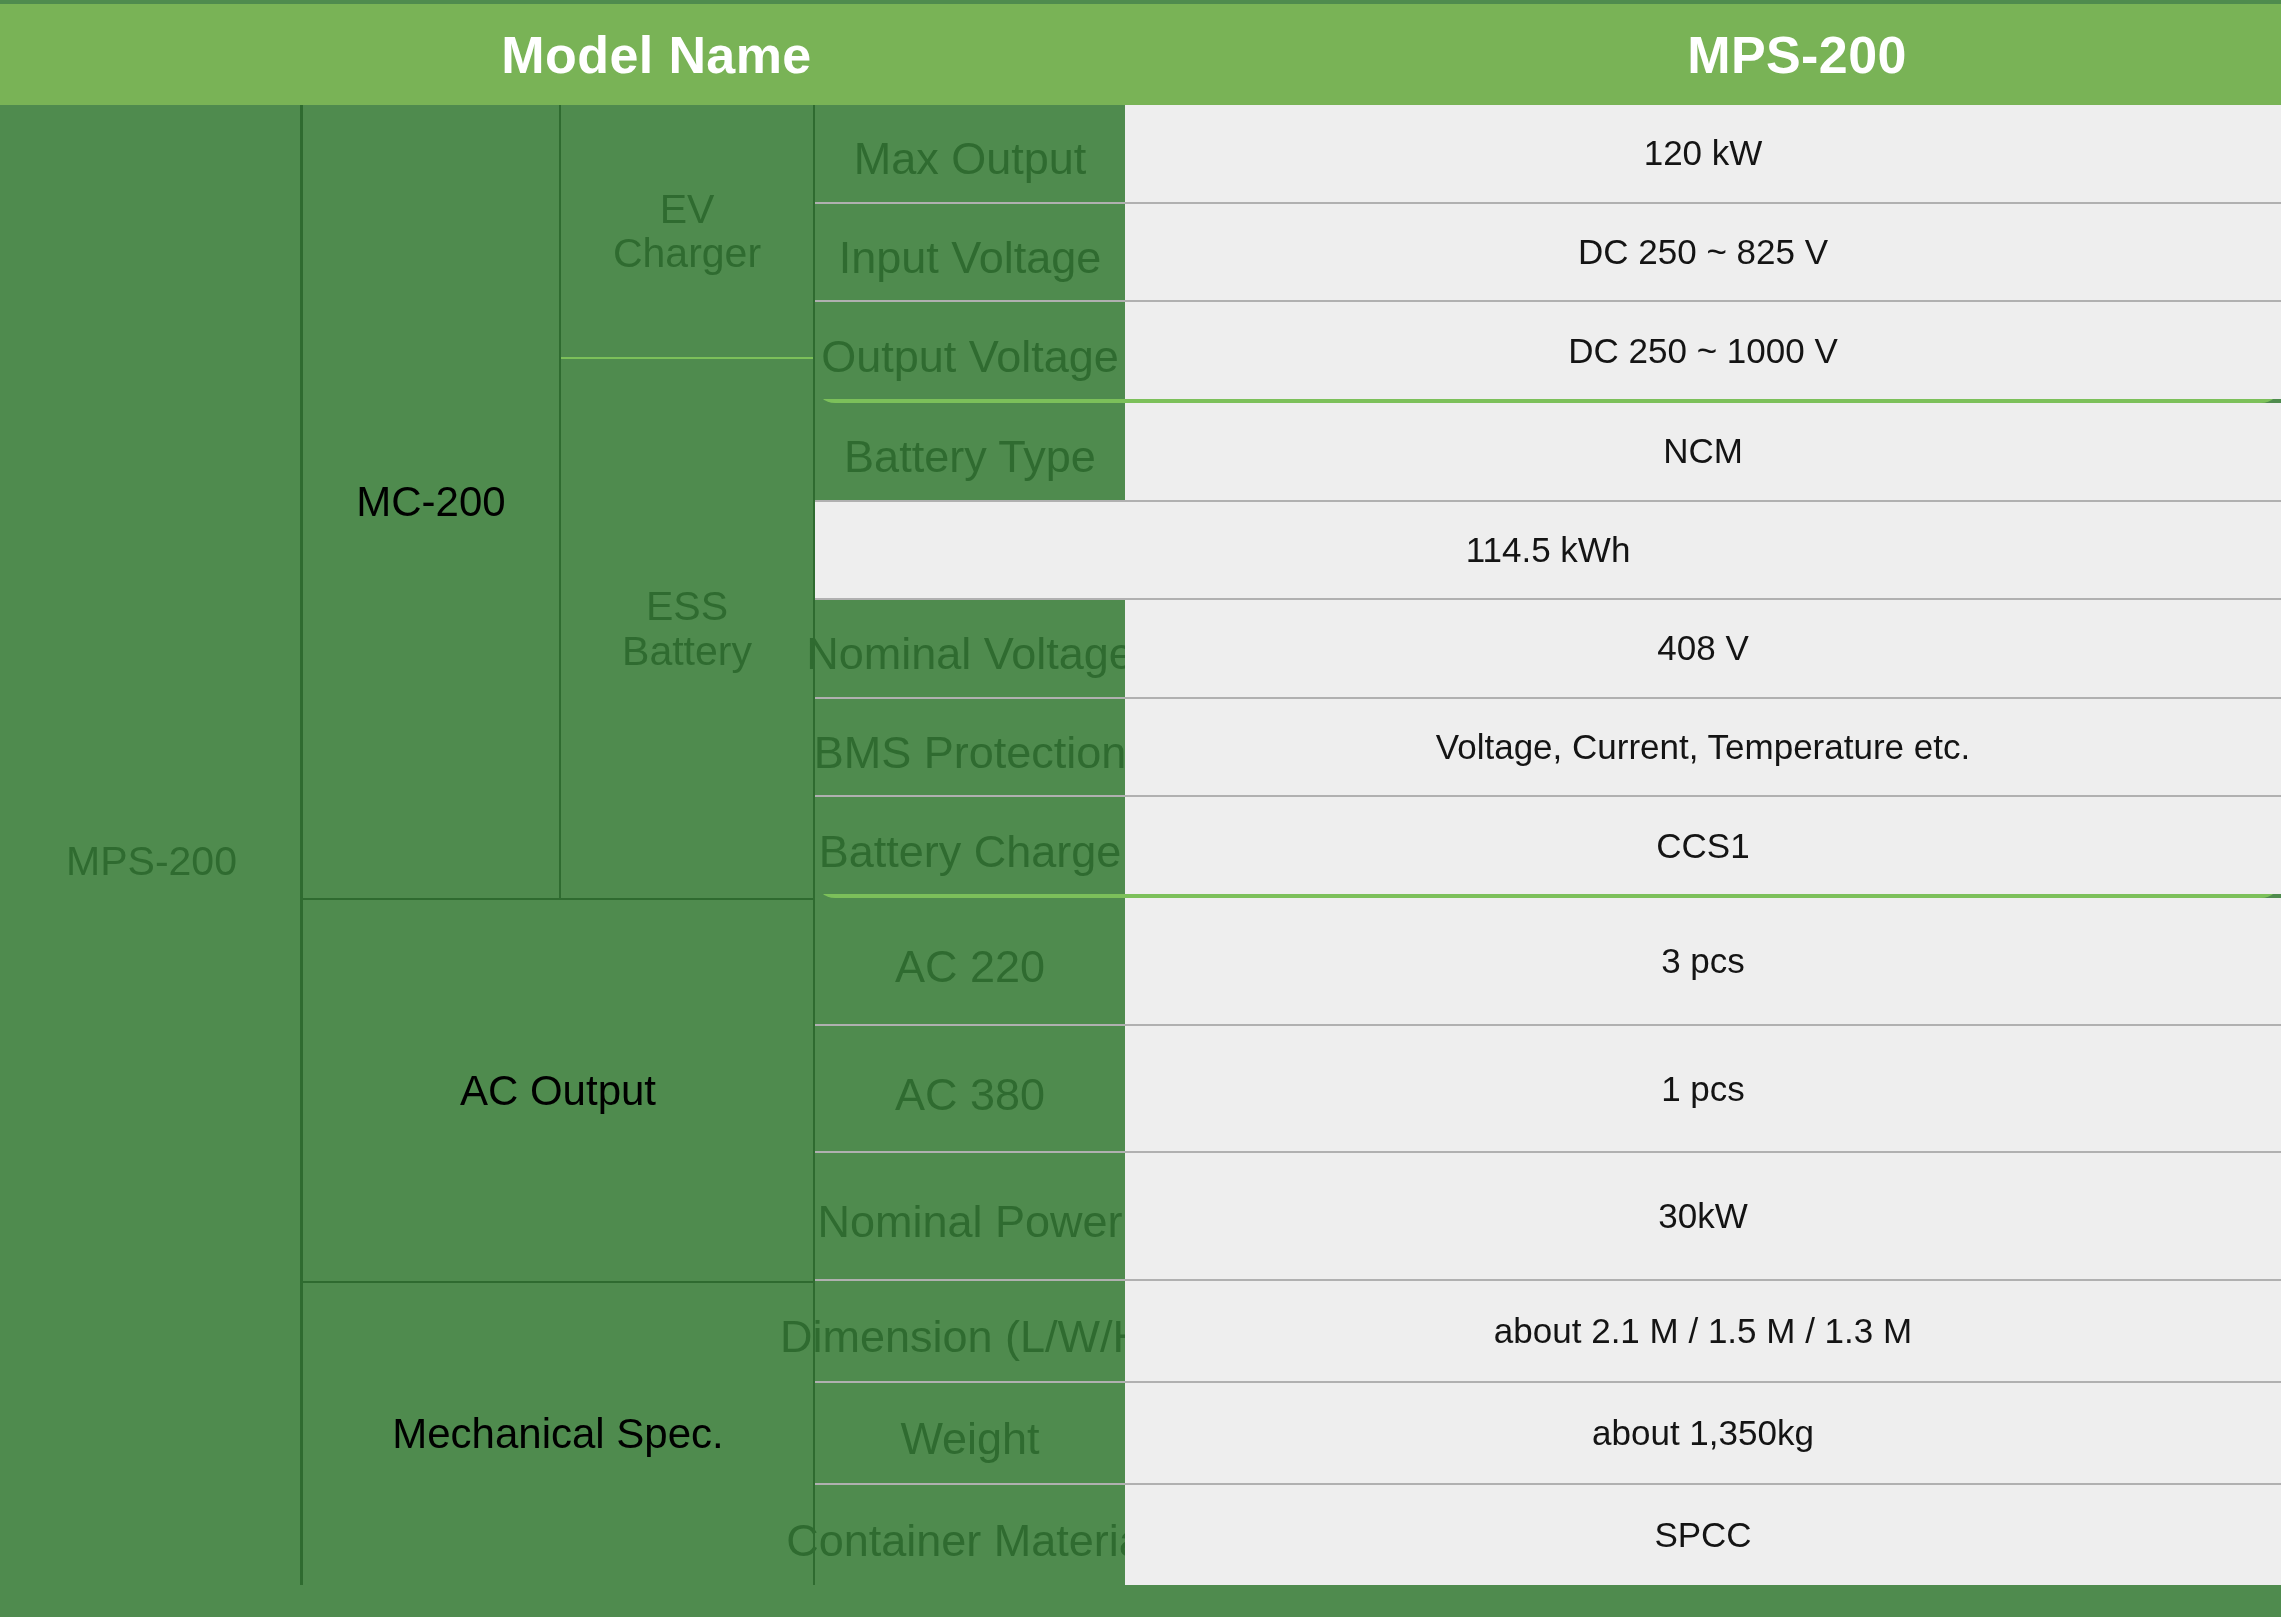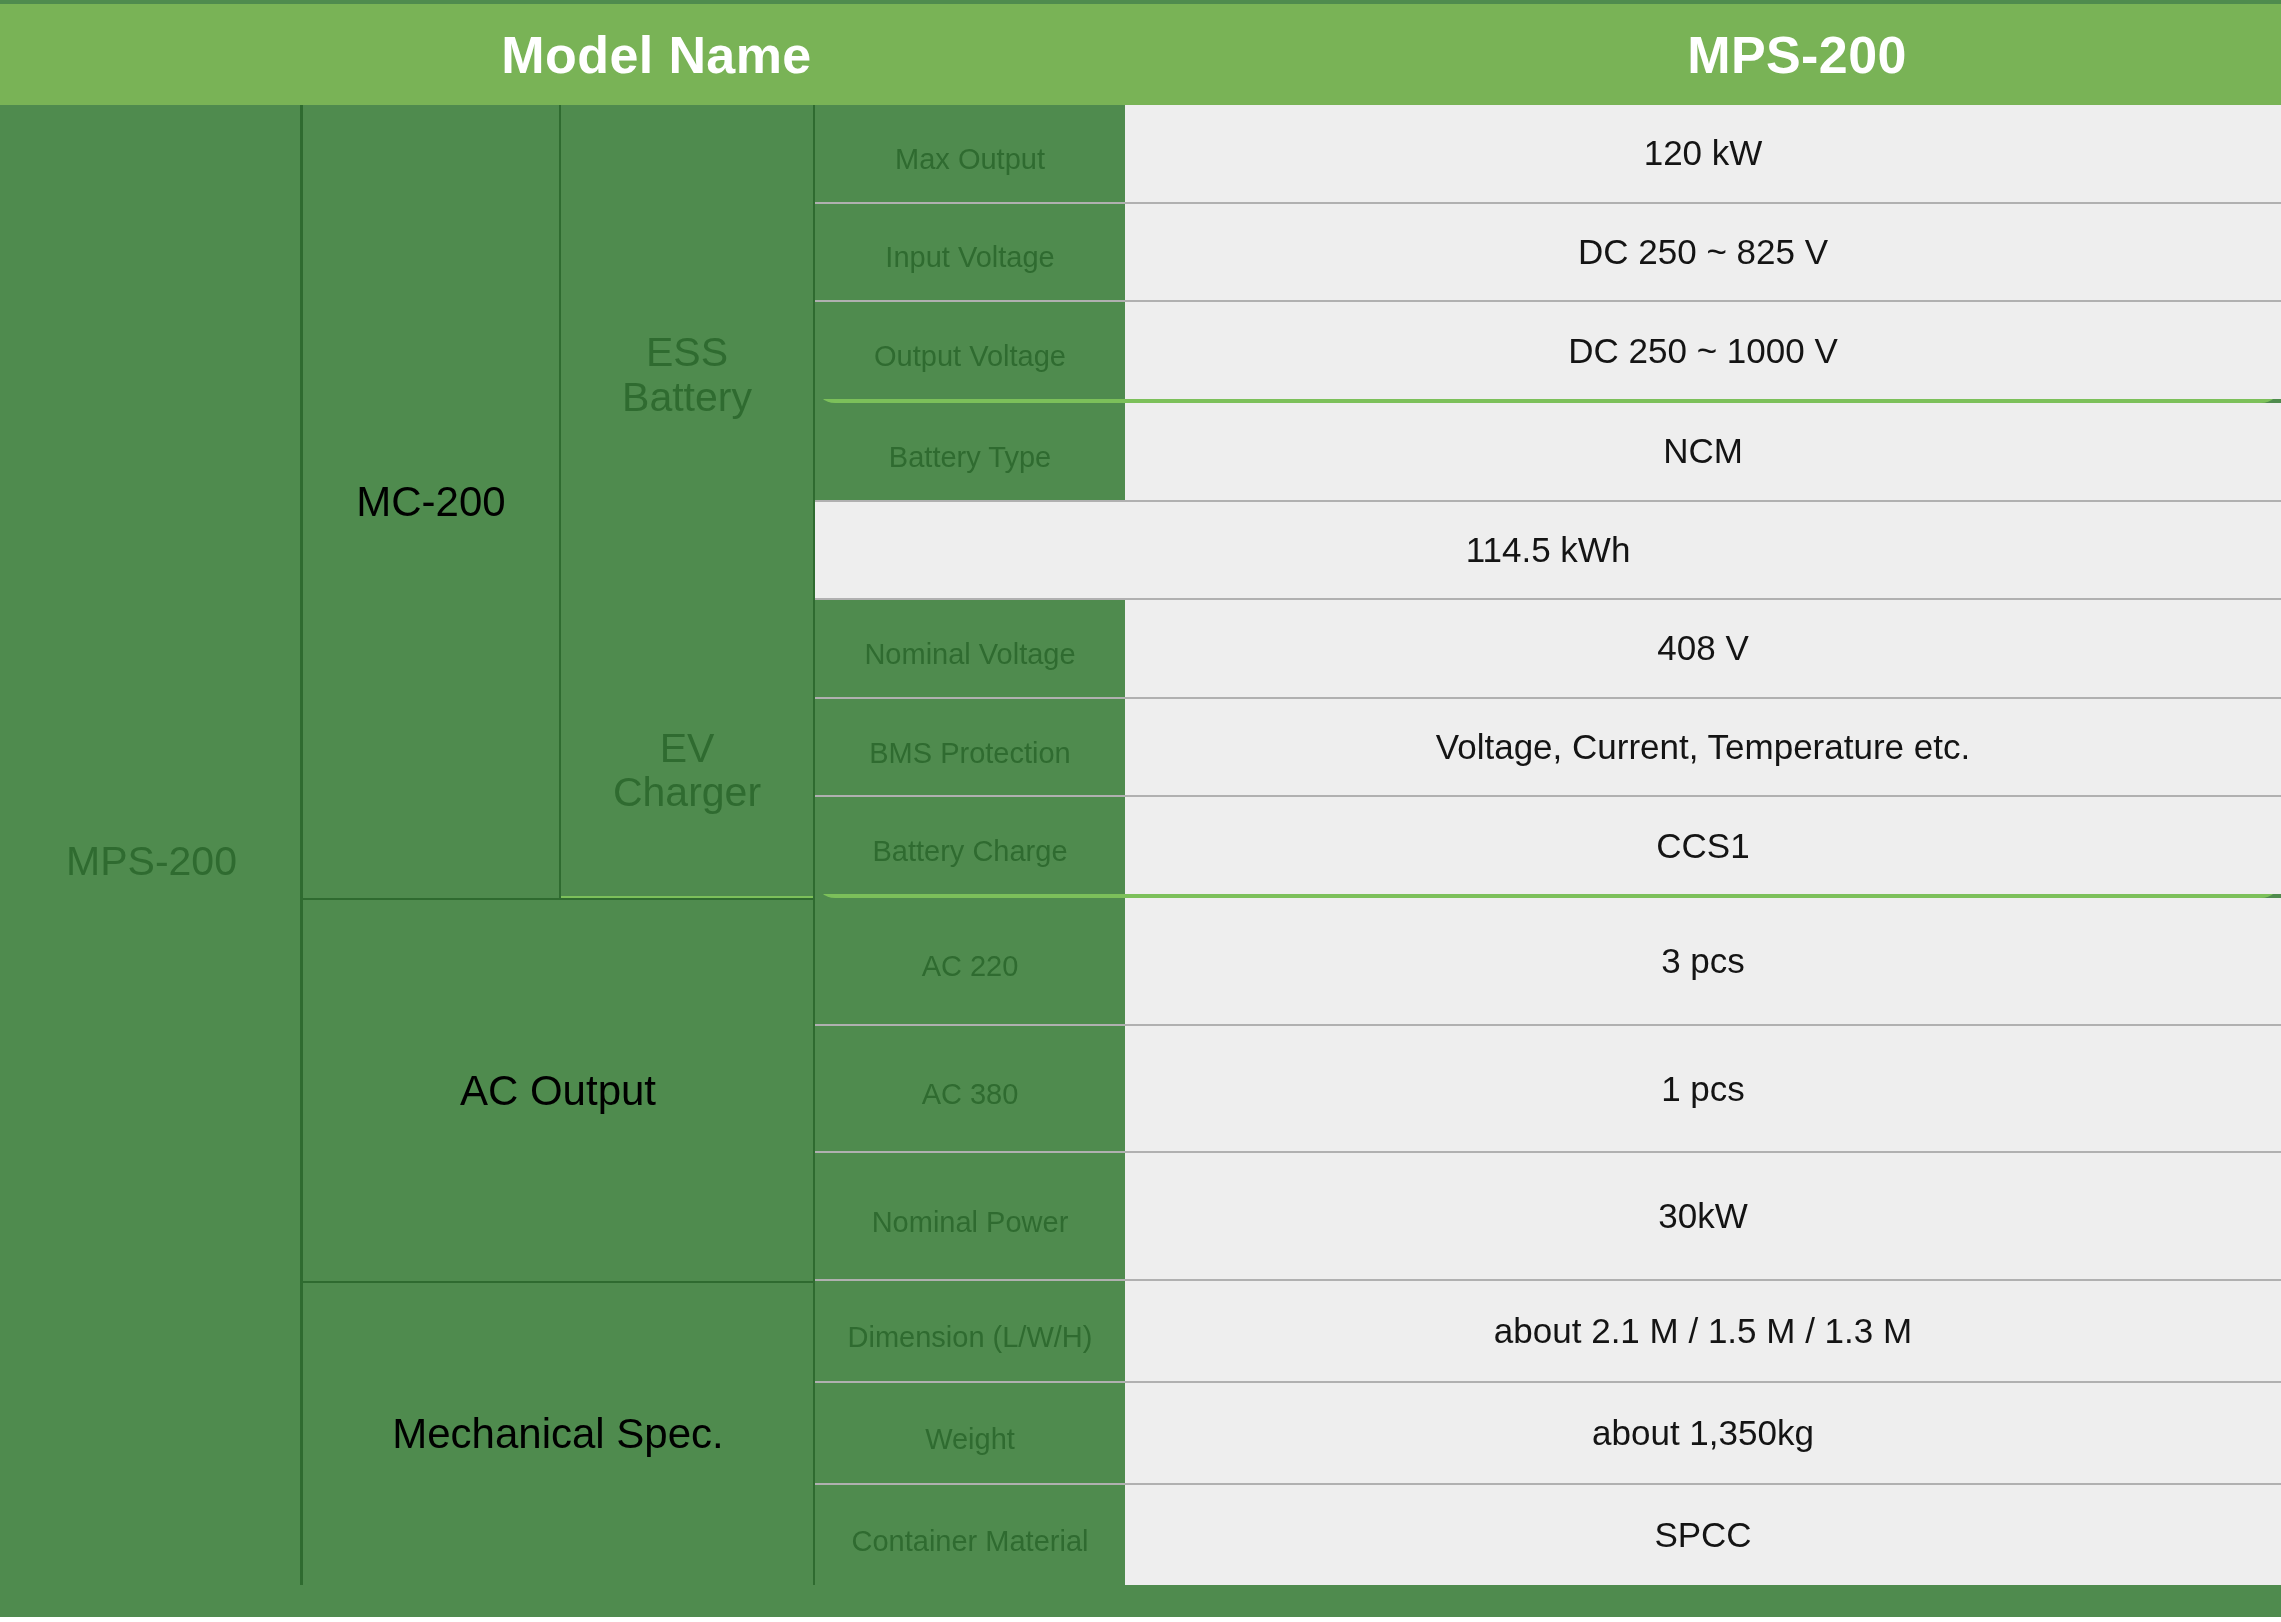--- a/index.html
+++ b/index.html
@@ -138,21 +138,21 @@
   }
   .row.sep-light  { border-bottom: 2.7px solid #b0b0b0; }
   .row.sep-group  { border-bottom: 4.5px solid #7cc05a; border-radius: 20px; }
   .row.sep-none   { }
 
   .cell-label {
     display: flex;
     align-items: center;
     justify-content: center;
     color: #2f6b30;
-    font-size: 29px;
+    font-size: 45px;
     background: #4f8b4e;
     box-sizing: border-box;
     white-space: nowrap;
     margin-top: 12px;
   }
   .cell-value {
     flex: 1 1 auto;
     display: flex;
     align-items: center;
     justify-content: center;
@@ -184,32 +184,32 @@
 
   <div class="body-area">
 
     <div class="block ev-ess">
 
       <div class="lvl1 blank"></div>
 
       <div class="lvl2 narrow">MC-200</div>
 
       <div class="lvl3col">
+        <div class="lvl3 ev">
+          <span>
+            <span>EV</span><br>
+            <span>Charger</span>
+          </span>
+        </div>
         <div class="lvl3 ess">
           <span>
             <span>ESS</span><br>
             <span>Battery</span>
           </span>
         </div>
-        <div class="lvl3 ev">
-          <span>
-            <span>EV</span><br>
-            <span>Charger</span>
-          </span>
-        </div>
       </div>
 
       <div class="rows">
 
         <div class="row sep-light">
           <div class="cell-label lbl-w-sub">Max Output</div>
           <div class="cell-value">120 kW</div>
         </div>
         <div class="row sep-light">
           <div class="cell-label lbl-w-sub">Input Voltage</div>

